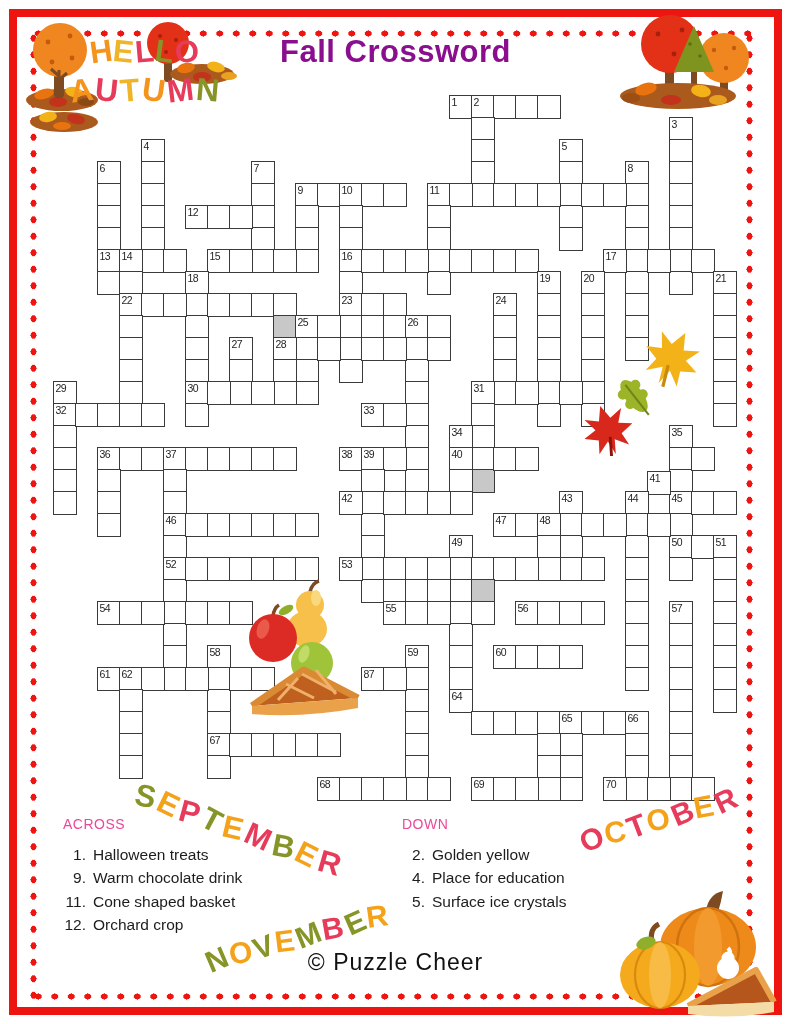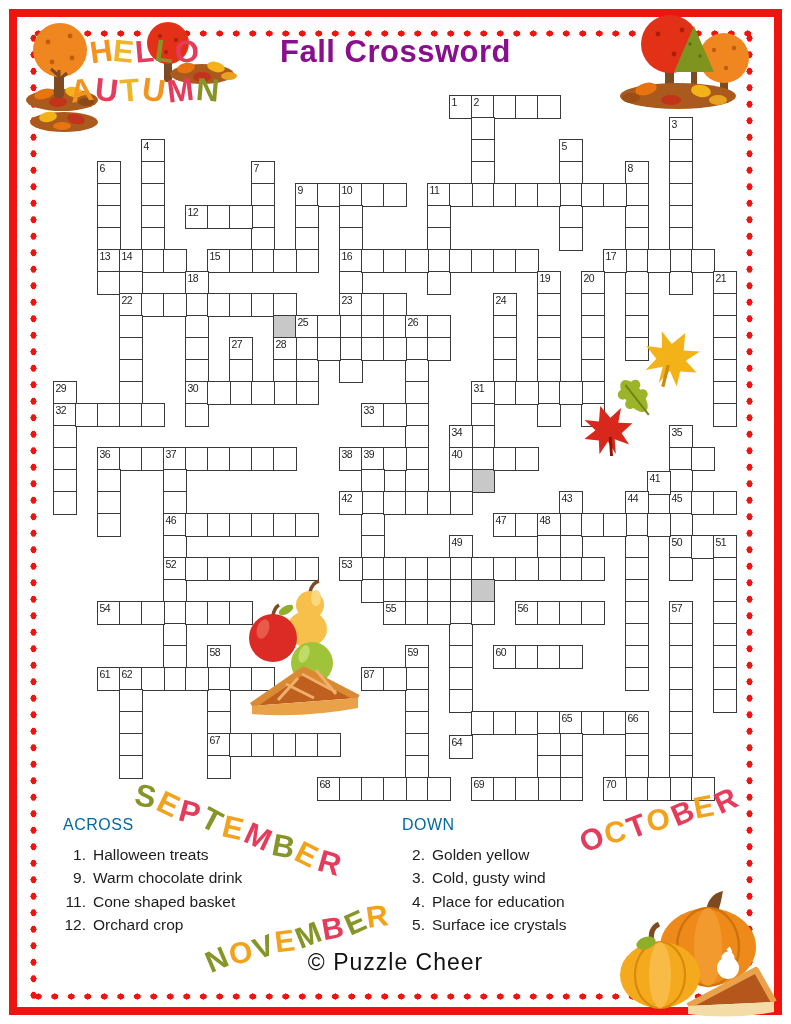--- a/index.html
+++ b/index.html
@@ -30,21 +30,21 @@
   }
   
   .word-art{position:absolute;font-weight:800;z-index:4;white-space:nowrap;}
   .word-art span{display:inline-block;}
   #hello-word{left:90px;top:34px;font-size:31px;letter-spacing:1px;}
   #autumn-word{left:70px;top:72px;font-size:32px;letter-spacing:2px;}
   #september-word{left:142px;top:776px;font-size:31px;letter-spacing:3px;transform:rotate(20deg);transform-origin:left top;}
   #october-word{left:576px;top:826px;font-size:30px;letter-spacing:2px;transform:rotate(-16deg);transform-origin:left top;}
   #november-word{left:202px;top:946px;font-size:30px;letter-spacing:2px;transform:rotate(-15deg);transform-origin:left top;}
   
-  .clue-header{position:absolute;font-size:16px;color:#0369a1;letter-spacing:.5px;}
+  .clue-header{position:absolute;font-size:14px;color:#ec4899;letter-spacing:.5px;}
   #across-header{left:63px;top:816px;}
   #down-header{left:402px;top:816px;}
   .clue-list{position:absolute;font-size:15.5px;color:#1d1d1d;}
   #across-list{left:56px;top:843px;}
   #down-list{left:395px;top:843px;}
   .clue{line-height:23.4px;white-space:nowrap;}
   .cnum{display:inline-block;width:30px;text-align:right;margin-right:7px;}
   
   .credit{position:absolute;left:0;top:949px;width:791px;text-align:center;font-size:23px;color:#111;letter-spacing:1px;}
   
@@ -487,21 +487,21 @@
     <div class="cell" style="left: 449px; top: 535px;">
       <span class="cellnum">49</span>
     </div>
     <div class="cell" style="left: 449px; top: 557px;"></div>
     <div class="cell" style="left: 449px; top: 579px;"></div>
     <div class="cell" style="left: 449px; top: 601px;"></div>
     <div class="cell" style="left: 449px; top: 623px;"></div>
     <div class="cell" style="left: 449px; top: 645px;"></div>
     <div class="cell" style="left: 449px; top: 667px;"></div>
     <div class="cell" style="left: 449px; top: 689px;"></div>
-    <div class="cell" style="left: 449px; top: 735px; text-decoration: underline;">
+    <div class="cell" style="left: 449px; top: 689px; text-decoration: underline;">
       <span class="cellnum">64</span>
     </div>
     <div class="cell" style="left: 691px; top: 535px;"></div>
     <div class="cell" style="left: 713px; top: 535px;">
       <span class="cellnum">51</span>
     </div>
     <div class="cell" style="left: 713px; top: 557px;"></div>
     <div class="cell" style="left: 713px; top: 579px;"></div>
     <div class="cell" style="left: 713px; top: 601px;"></div>
     <div class="cell" style="left: 713px; top: 623px;"></div>
@@ -708,18 +708,17 @@
 <div class="clue-header" id="across-header">ACROSS</div>
 <div class="clue-list" id="across-list">
     <div class="clue"><span class="cnum">1.</span><span class="ctext">Halloween treats</span></div>
     <div class="clue"><span class="cnum">9.</span><span class="ctext">Warm chocolate drink</span></div>
     <div class="clue"><span class="cnum">11.</span><span class="ctext">Cone shaped basket</span></div>
     <div class="clue"><span class="cnum">12.</span><span class="ctext">Orchard crop</span></div>
   </div>
 <div class="clue-header" id="down-header">DOWN</div>
 <div class="clue-list" id="down-list">
     <div class="clue"><span class="cnum">2.</span><span class="ctext">Golden yellow</span></div>
-    <div class="clue"><span class="cnum">3.</span><span class="ctext">Cold, gusty wind</span></div>
     <div class="clue"><span class="cnum">4.</span><span class="ctext">Place for education</span></div>
     <div class="clue"><span class="cnum">5.</span><span class="ctext">Surface ice crystals</span></div>
   </div>
 
 <div class="credit">© Puzzle Cheer</div>
 
 </body></html>

